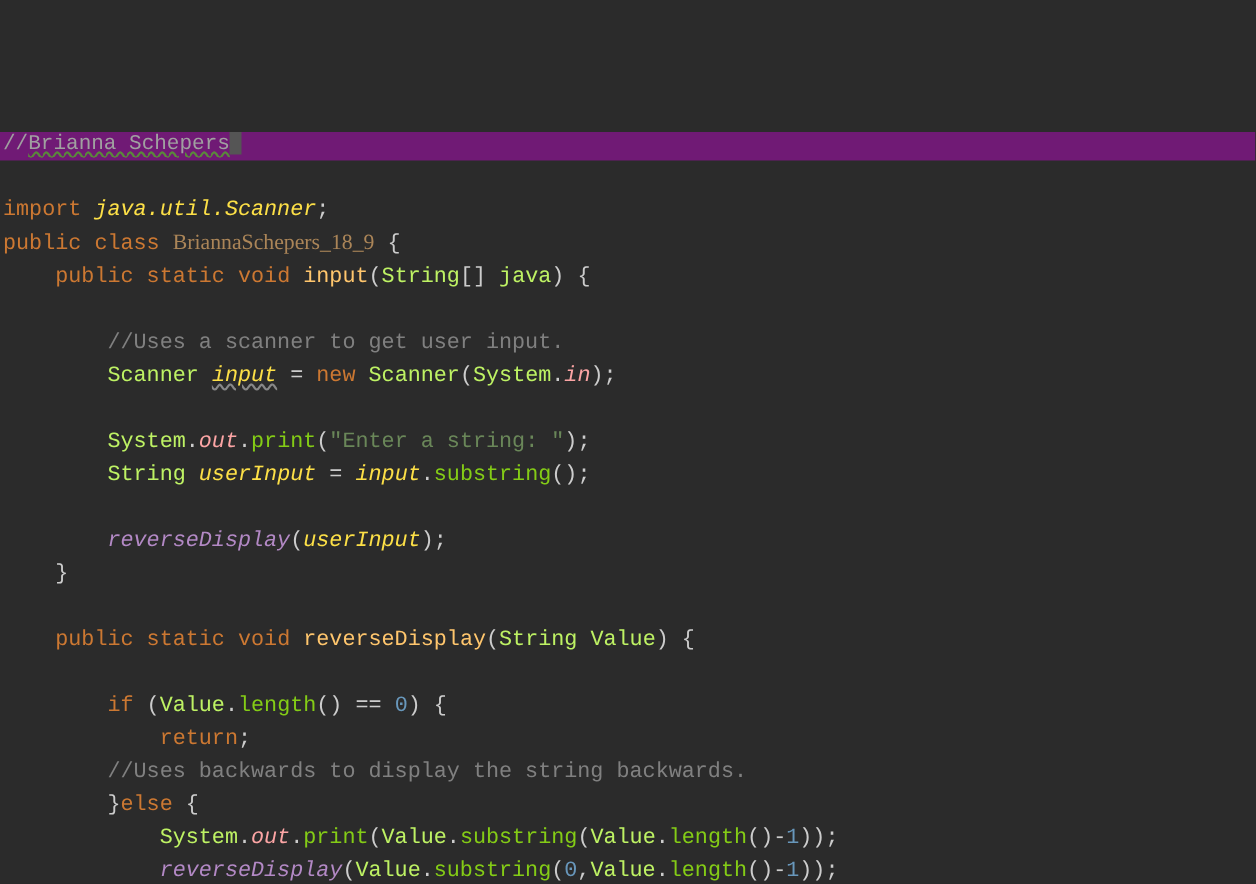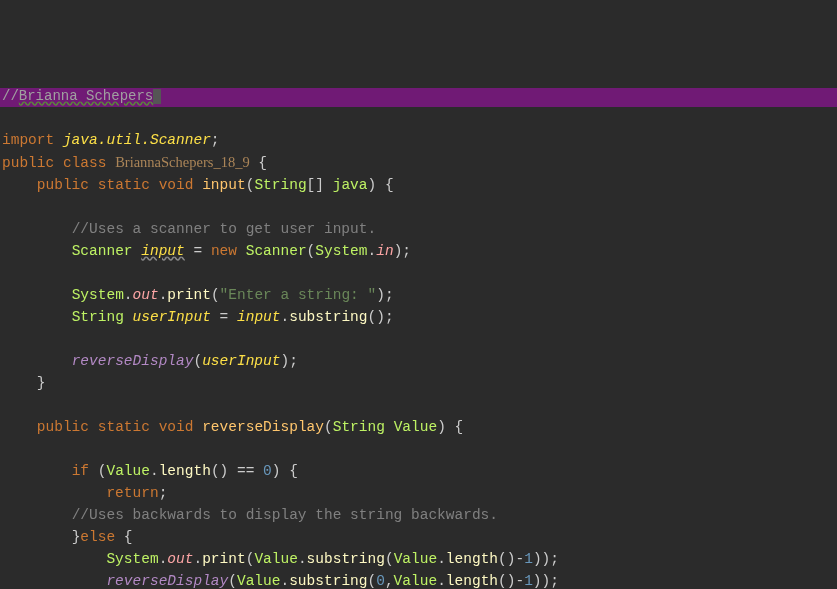--- a/index.html
+++ b/index.html
@@ -22,21 +22,21 @@
   line-height:17px;
 }
 .header .cmt { color:#a0a0a0; }
 .header .name { text-decoration:underline; text-decoration-style:wavy; text-decoration-color:#5a8a3a; }
 .header .caret { background:#555; display:inline-block; width:8px; height:15px; vertical-align:middle; }
 .code { padding:0 2px; color:#ccc; }
 .kw   { color:#cc7832; }             
 .type { color:#bef264; }             
 .cls  { color:#ab8558;font-family:Liberation Serif, serif; }             
 .meth { color:#ffc66d; }             
-.call { color:#fef9c3;text-align:center; }             
+.call { color:#84cc16;text-align:center; }             
 .id   { color:#fde047;font-style:italic; }             
 .str  { color:#6a8759; }             
 .num  { color:#6897bb; }             
 .cmt  { color:#808080; }             
 .fld  { color:#fca5a5; font-style:italic; } 
 .mcall{ color:#b389c5; font-style:italic; } 
 .pun  { color:#cccccc; }
 .wavy { text-decoration:underline; text-decoration-style:wavy; text-decoration-color:#888; }
 </style>
 </head>

